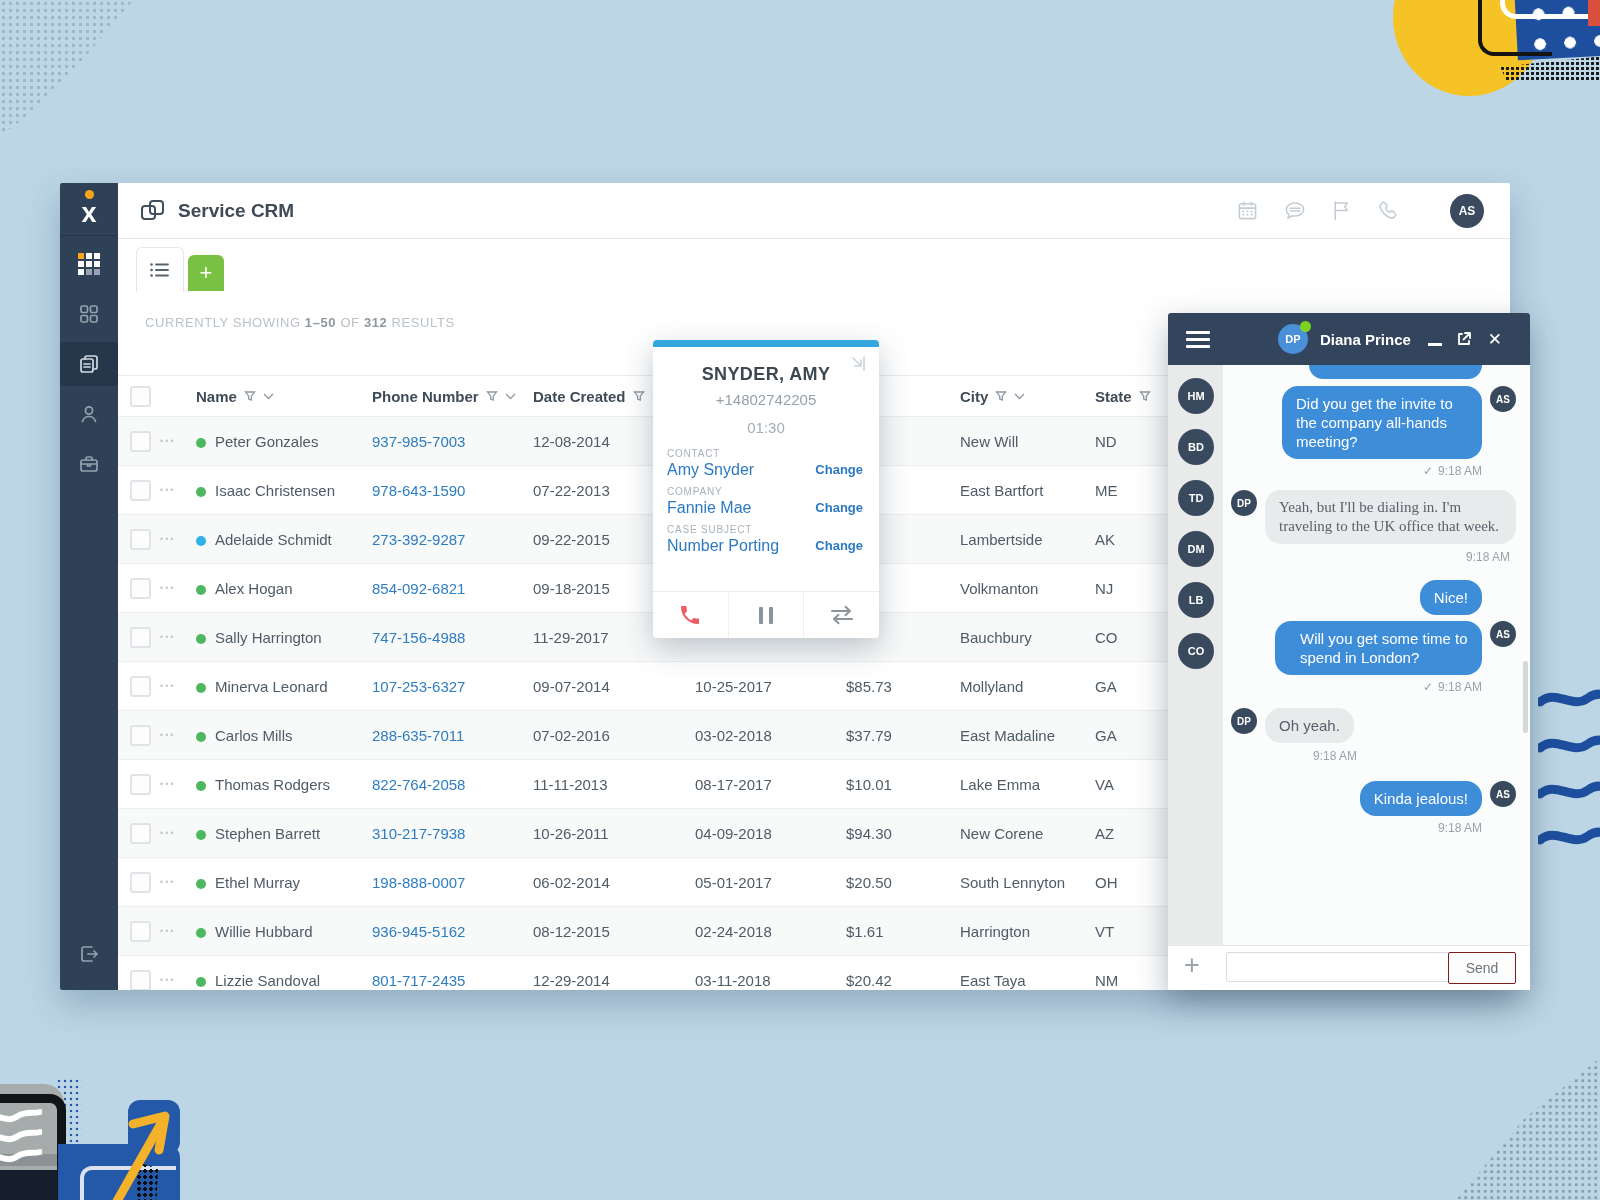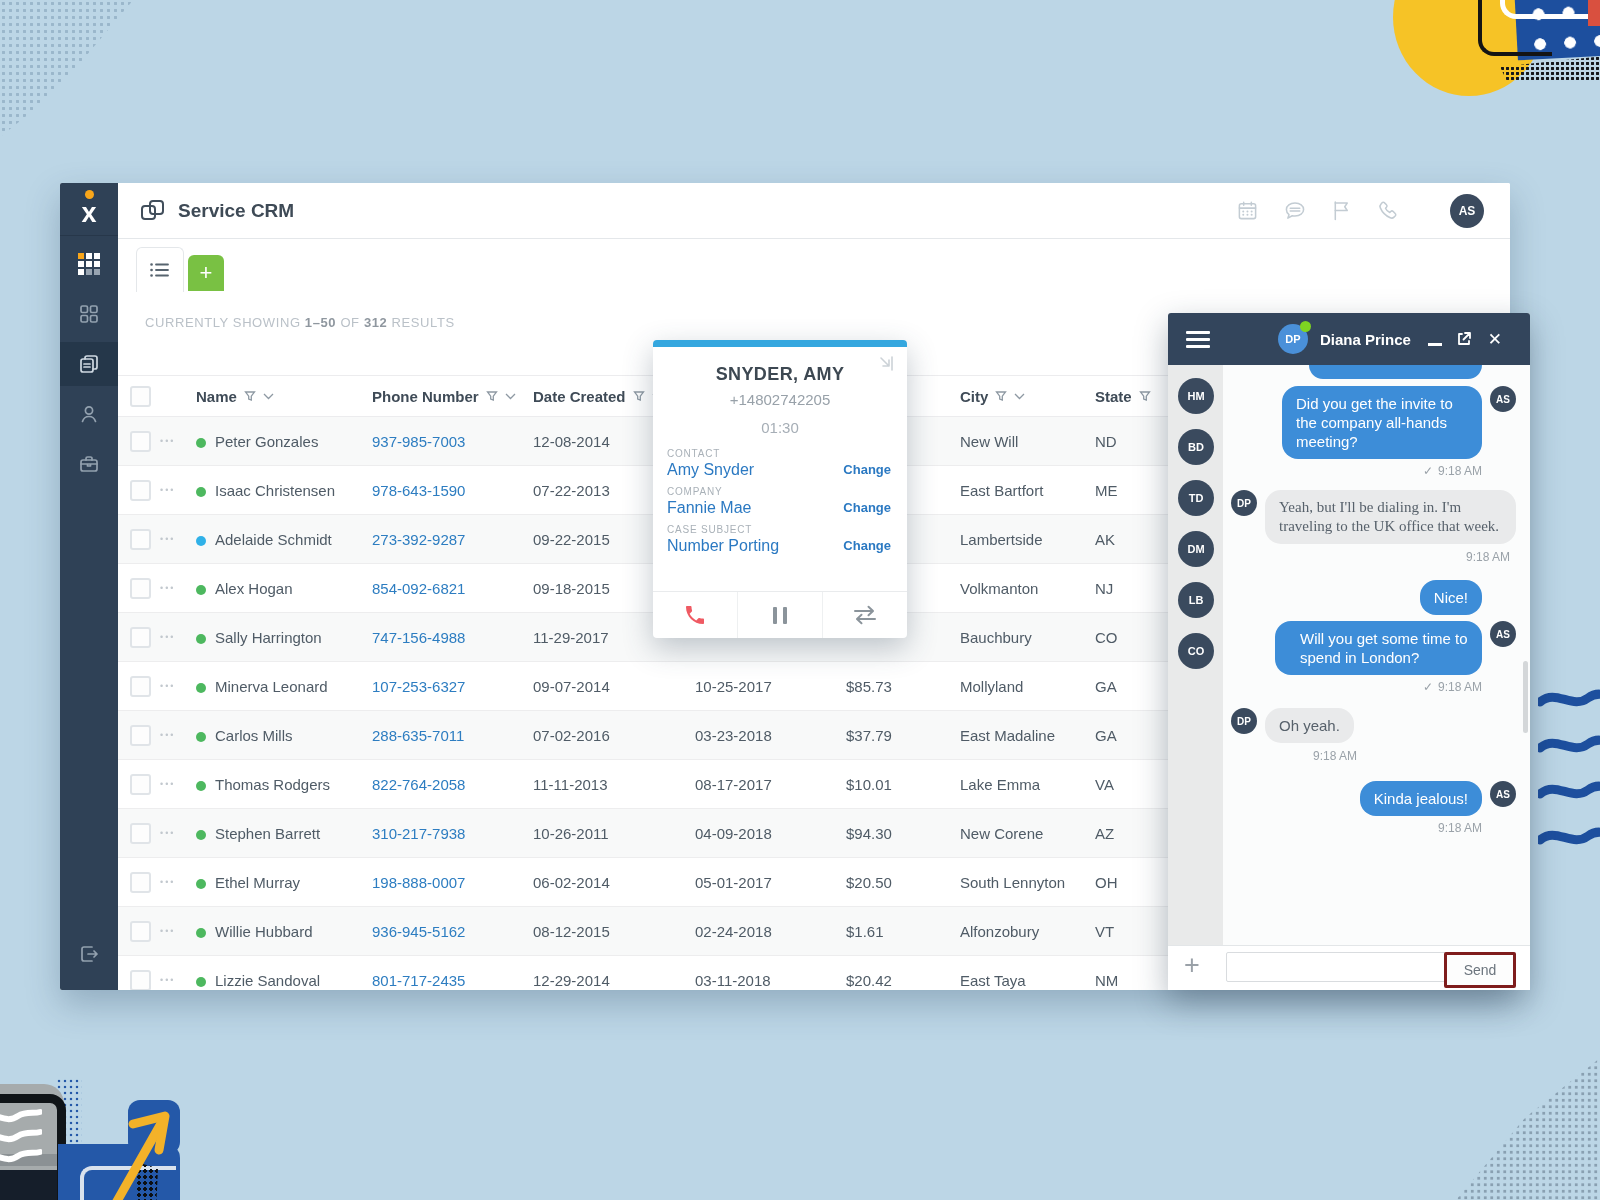--- a/index.html
+++ b/index.html
@@ -67,21 +67,21 @@
   .trow:nth-child(odd){background:#f8f9f9;}
   .checkbox{width:17px;height:17px;border:2px solid #e0e4e8;border-radius:3px;background:#fdfdfd;margin-left:12px;display:block;}
   .cdots{color:#c2c8ce;font-size:9px;letter-spacing:2px;}
   .sdot{display:inline-block;width:10px;height:10px;border-radius:50%;margin-right:9px;vertical-align:-1px;}
   .sdot[data-status="green"]{background:#4db85f;}
   .sdot[data-status="blue"]{background:#30b1e8;}
   .plink{color:#2d7dc1;text-decoration:none;cursor:pointer;}
   .ficon{stroke:#8e99a3;fill:none;stroke-width:1.3;}
 
   
-  .callpop{position:absolute;left:653px;top:340px;width:254px;height:298px;background:#fff;border-radius:4px;box-shadow:0 10px 30px rgba(50,70,90,.30);z-index:6;}
+  .callpop{position:absolute;left:653px;top:340px;width:226px;height:298px;background:#fff;border-radius:4px;box-shadow:0 10px 30px rgba(50,70,90,.30);z-index:6;}
   .cp-bar{height:7px;background:#35a7df;border-radius:4px 4px 0 0;}
   .cp-pop{position:absolute;right:12px;top:15px;}
   .cp-title{text-align:center;margin-top:17px;font-size:18px;font-weight:bold;color:#3d4852;letter-spacing:.4px;}
   .cp-phone{text-align:center;margin-top:6px;font-size:15px;color:#98a1a9;}
   .cp-timer{text-align:center;margin-top:11px;font-size:15px;color:#a6aeb6;}
   .cp-fields{margin:12px 16px 0 14px;}
   .cp-row{position:relative;margin-bottom:7px;}
   .cp-label{font-size:10px;color:#a9b1b8;letter-spacing:.8px;}
   .cp-value{font-size:16px;color:#2b79c2;margin-top:2px;cursor:pointer;}
   .cp-change{position:absolute;right:0;bottom:2px;font-size:13px;font-weight:bold;color:#2b79c2;cursor:pointer;}
@@ -117,21 +117,21 @@
   .mrow.recv .msg-av{margin-right:8px;margin-left:2px;}
   .avspace{width:34px;flex:none;}
   .mtime{font-size:12px;color:#9aa2a9;display:flex;align-items:center;gap:5px;}
   .mtime .chk{font-size:12px;}
   .t-right{justify-content:flex-end;margin-right:34px;}
   .w1{max-width:172px;}.w2{max-width:240px;font-family:Liberation Serif, serif;}.w3{max-width:168px;padding-left:25px;}
   .ch-scroll{position:absolute;right:2px;top:348px;width:5px;height:72px;border-radius:3px;background:#d4d7d9;}
   .ch-foot{position:absolute;left:0;right:0;bottom:0;height:44px;background:#fff;border-top:1px solid #e3e6e8;}
   .plus{position:absolute;left:16px;top:4px;font-size:27px;font-weight:300;color:#9aa1a8;cursor:pointer;}
   .ch-input{position:absolute;left:58px;top:6px;width:212px;height:28px;border:1px solid #d9dcdf;border-radius:2px;font-size:14px;padding:0 8px;outline:none;color:#4f5b66;}
-  .send{position:absolute;right:14px;top:6px;width:66px;height:30px;border:3px solid #7f1d1d;background:#fdfdfd;border-radius:2px;font-size:14px;color:#6b747d;display:flex;align-items:center;justify-content:center;cursor:pointer;}
+  .send{position:absolute;right:14px;top:6px;width:66px;height:30px;border:1px solid #7f1d1d;background:#fdfdfd;border-radius:2px;font-size:14px;color:#6b747d;display:flex;align-items:center;justify-content:center;cursor:pointer;}
 </style>
 </head>
 <body>
 
 <div class="canvas">
 
   <div class="stip d-tl"></div>
   <div class="d-yellow"></div>
   <div class="d-bluerect"></div>
   <div class="d-whitecorner"></div>
@@ -443,21 +443,21 @@
   </div>
 
   <div class="trow">
     <span>
                 <span class="checkbox"></span>
               </span>
     <span class="cdots">•••</span>
     <span><i class="sdot" data-status="green"></i><span>Carlos Mills</span></span>
     <span class="plink">288-635-7011</span>
     <span>07-02-2016</span>
-    <span>03-23-2018</span>
+    <span>03-02-2018</span>
     <span>$37.79</span>
     <span>East Madaline</span>
     <span>GA</span>
     <span></span>
   </div>
 
   <div class="trow">
     <span>
                 <span class="checkbox"></span>
               </span>
@@ -505,21 +505,21 @@
   <div class="trow">
     <span>
                 <span class="checkbox"></span>
               </span>
     <span class="cdots">•••</span>
     <span><i class="sdot" data-status="green"></i><span>Willie Hubbard</span></span>
     <span class="plink">936-945-5162</span>
     <span>08-12-2015</span>
     <span>02-24-2018</span>
     <span>$1.61</span>
-    <span>Alfonzobury</span>
+    <span>Harrington</span>
     <span>VT</span>
     <span></span>
   </div>
 
   <div class="trow">
     <span>
                 <span class="checkbox"></span>
               </span>
     <span class="cdots">•••</span>
     <span><i class="sdot" data-status="green"></i><span>Lizzie Sandoval</span></span>

